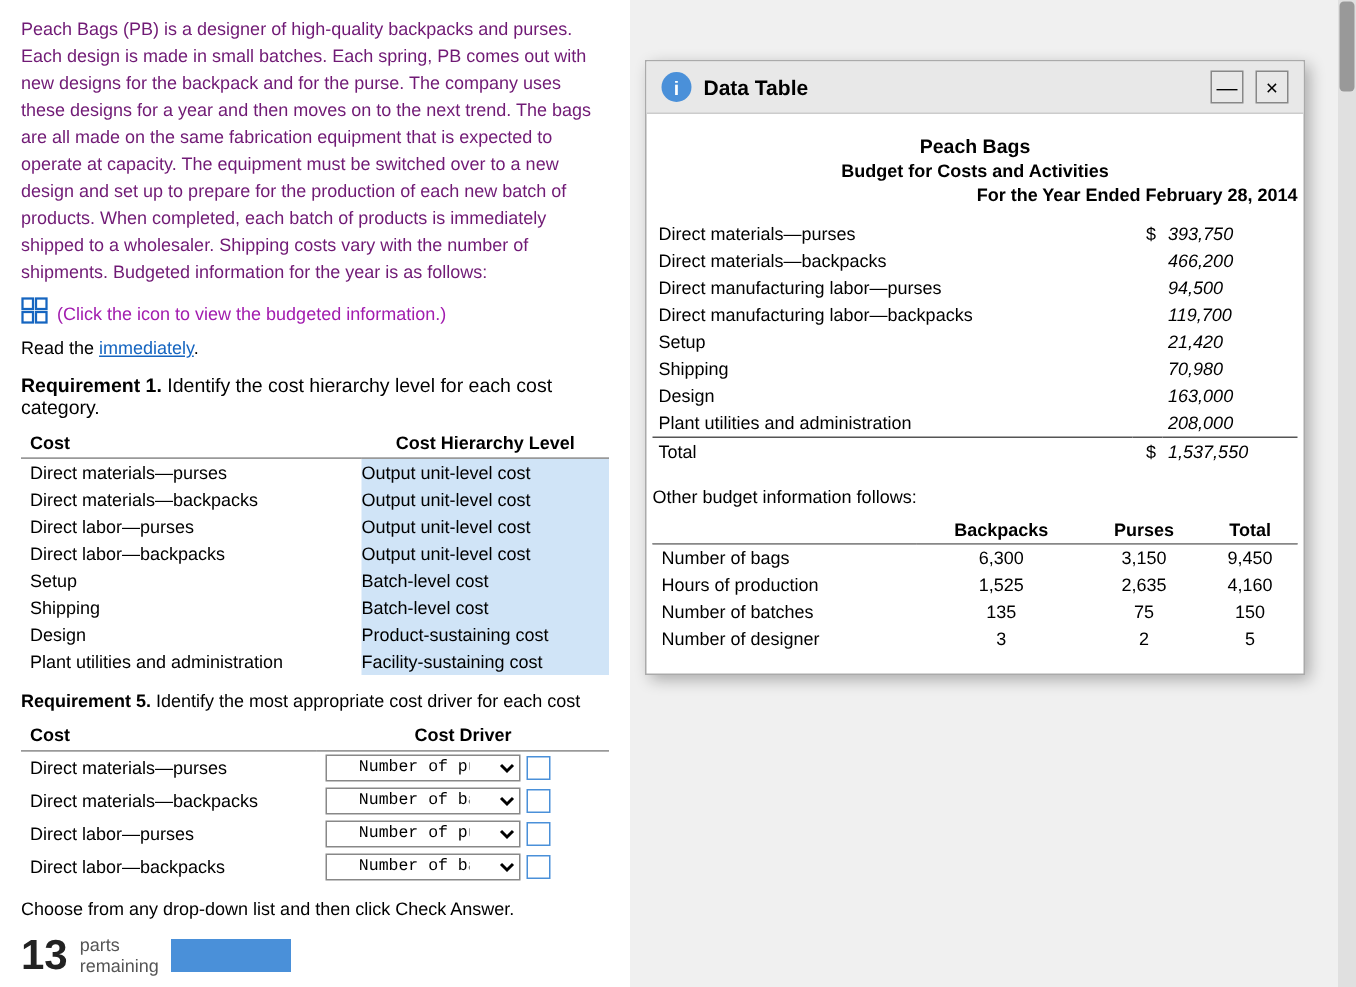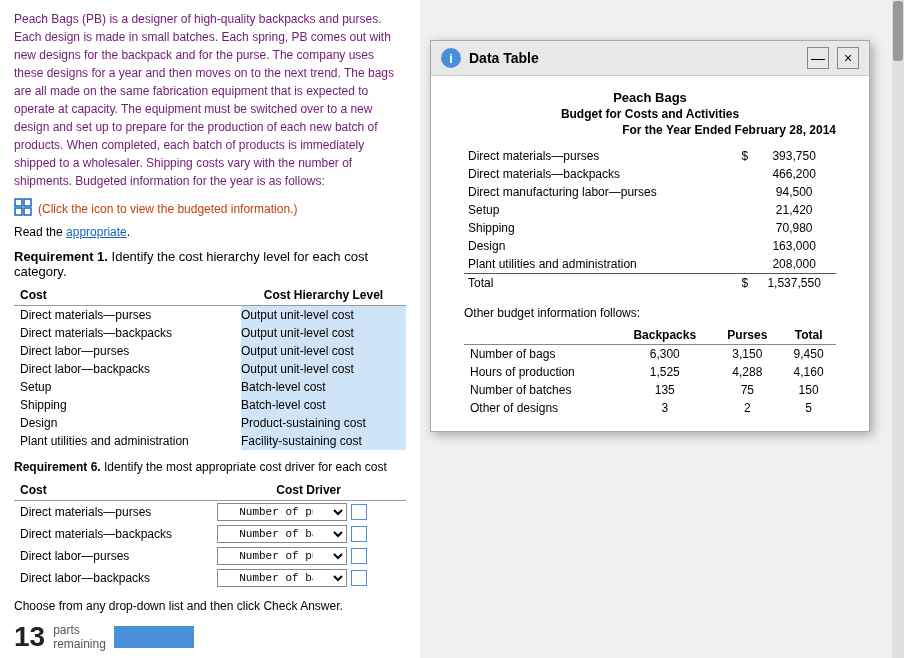--- a/index.html
+++ b/index.html
@@ -185,21 +185,21 @@
     .modal-btn {
       background: none;
       border: 1px solid #888;
       width: 22px; height: 22px;
       display: flex; align-items: center; justify-content: center;
       cursor: pointer;
       font-size: 14px;
     }
 
     .modal-body {
-      padding: 14px 33px;
+      padding: 14px 4px;
       font-size: 12px;
     }
 
     .data-table-title {
       text-align: center;
       font-weight: bold;
       font-size: 13px;
       margin-bottom: 2px;
     }
     .data-table-subtitle {
@@ -218,21 +218,22 @@
     .cost-table {
       width: 100%;
       border-collapse: collapse;
       font-size: 12px;
       margin-bottom: 14px;
     }
     .cost-table td {
       padding: 2px 4px;
     }
     .cost-table td:last-child {
-      text-align: center;
+      text-align: left;
+      font-style: italic;
     }
     .cost-table .dollar-col {
       text-align: right;
       width: 20px;
     }
     .cost-table .total-row td {
       border-top: 1px solid #555;
       font-weight: normal;
     }
     .cost-table .total-row td:first-child { font-weight: normal; }
@@ -283,25 +284,25 @@
 
   <div class="icon-row">
     <span>
       <svg width="18" height="18" viewBox="0 0 18 18" fill="none">
         <rect x="1" y="1" width="7" height="7" stroke="#1565c0" stroke-width="1.5" fill="none"></rect>
         <rect x="10" y="1" width="7" height="7" stroke="#1565c0" stroke-width="1.5" fill="none"></rect>
         <rect x="1" y="10" width="7" height="7" stroke="#1565c0" stroke-width="1.5" fill="none"></rect>
         <rect x="10" y="10" width="7" height="7" stroke="#1565c0" stroke-width="1.5" fill="none"></rect>
       </svg>
     </span>
-    <span style="color:#c2410c;">(Click the icon to view the budgeted information.)</span>
+    <span style="color:#a21caf;">(Click the icon to view the budgeted information.)</span>
   </div>
 
   <div class="read-line">
-    <span>Read the </span><a href="#">appropriate</a><span>.</span>
+    <span>Read the </span><a href="#">immediately</a><span>.</span>
   </div>
 
   <div class="req-title">
     <strong>Requirement 1.</strong><span> Identify the cost hierarchy level for each cost category.</span>
   </div>
 
   <table class="req1-table">
     <thead>
       <tr>
         <th>Cost</th>
@@ -338,21 +339,21 @@
           <td>Product-sustaining cost</td>
         </tr>
         <tr>
           <td>Plant utilities and administration</td>
           <td>Facility-sustaining cost</td>
         </tr>
       </tbody>
   </table>
 
   <div class="req2-title">
-    <strong>Requirement 6.</strong><span> Identify the most appropriate cost driver for each cost</span>
+    <strong>Requirement 5.</strong><span> Identify the most appropriate cost driver for each cost</span>
   </div>
 
   <table class="req2-table">
     <thead>
       <tr>
         <th>Cost</th>
         <th>Cost Driver</th>
       </tr>
     </thead>
     <tbody id="req2-tbody">
@@ -458,20 +459,25 @@
             <td>Direct materials—backpacks</td>
             <td class="dollar-col"></td>
             <td>466,200</td>
           </tr>
           <tr>
             <td>Direct manufacturing labor—purses</td>
             <td class="dollar-col"></td>
             <td>94,500</td>
           </tr>
           <tr>
+            <td>Direct manufacturing labor—backpacks</td>
+            <td class="dollar-col"></td>
+            <td>119,700</td>
+          </tr>
+          <tr>
             <td>Setup</td>
             <td class="dollar-col"></td>
             <td>21,420</td>
           </tr>
           <tr>
             <td>Shipping</td>
             <td class="dollar-col"></td>
             <td>70,980</td>
           </tr>
           <tr>
@@ -508,31 +514,31 @@
       <tbody id="budget-tbody">
           <tr>
       <td>Number of bags</td>
       <td>6,300</td>
       <td>3,150</td>
       <td>9,450</td>
     </tr>
           <tr>
       <td>Hours of production</td>
       <td>1,525</td>
-      <td>4,288</td>
+      <td>2,635</td>
       <td>4,160</td>
     </tr>
           <tr>
       <td>Number of batches</td>
       <td>135</td>
       <td>75</td>
       <td>150</td>
     </tr>
           <tr>
-      <td>Other of designs</td>
+      <td>Number of designer</td>
       <td>3</td>
       <td>2</td>
       <td>5</td>
     </tr>
         </tbody>
     </table>
   </div>
 </div>
 
 <div class="scrollbar">

